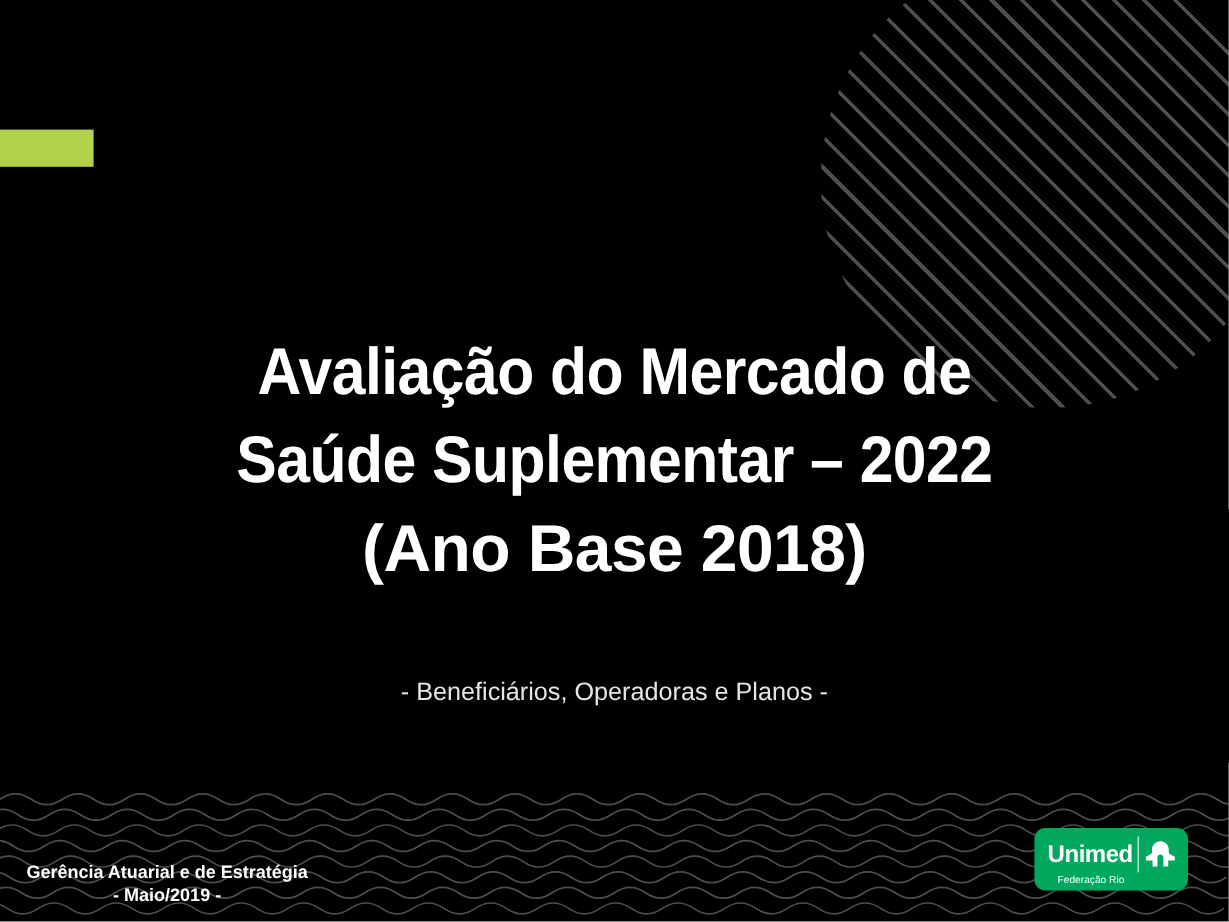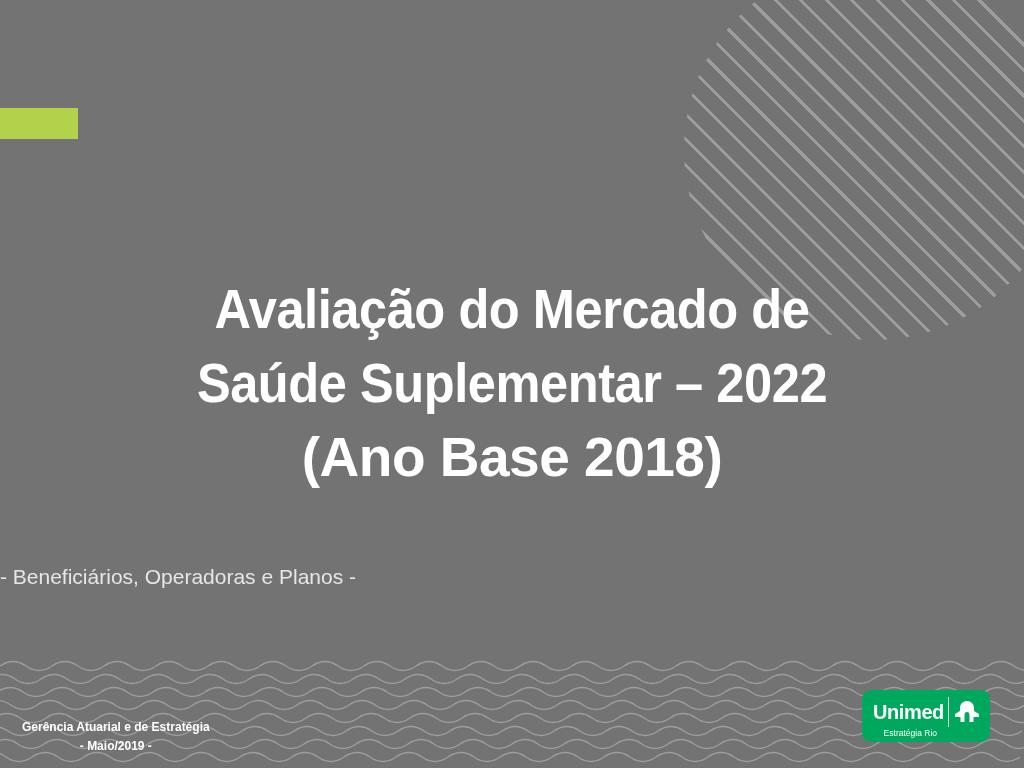--- a/index.html
+++ b/index.html
@@ -5,21 +5,21 @@
   html, body {
     margin: 0;
     padding: 0;
     background: #ffffff;
   }
   #slide {
     position: relative;
     width: 1024px;
     height: 768px;
     overflow: hidden;
-    background: #737373;
+    background: #000000;
     font-family: "Liberation Sans", sans-serif;
   }
 
   
   #corner-decor {
     position: absolute;
     top: -40px;
     right: -40px;
     width: 380px;
     height: 380px;
@@ -80,32 +80,33 @@
   .title-line.narrow {
     font-family: "Liberation Sans Narrow", "Liberation Sans", sans-serif;
     transform: scaleX(0.92);
   }
 
   #subtitle {
     position: absolute;
     left: 0;
     right: 0;
     top: 565px;
+    text-align: center;
     color: #e6e6ea;
     font-size: 21px;
     font-weight: normal;
   }
 
   
   #footer-text {
     position: absolute;
     left: 22px;
     top: 718px;
     color: #ffffff;
-    font-size: 12px;
+    font-size: 15px;
     font-weight: bold;
     line-height: 19px;
     text-align: center;
   }
   #footer-text .line2 { display: block; }
 
   
   #logo {
     position: absolute;
     left: 862px;
@@ -195,16 +196,16 @@
   <div id="logo">
     <div class="logo-row">
       <span class="logo-word">Unimed</span>
       <span class="logo-divider"></span>
       <svg class="logo-symbol" viewBox="0 0 52 48" aria-hidden="true">
         <g fill="#ffffff">
           <path d="M26 2 C18 2 12 8 12 16 L12 20 C12 22 11 23 9 24 L2 28 L2 34 L13 34 L13 44 L21 44 L21 30 C21 26 23 24 26 24 C29 24 31 26 31 30 L31 44 L39 44 L39 34 L50 34 L50 28 L43 24 C41 23 40 22 40 20 L40 16 C40 8 34 2 26 2 Z"></path>
         </g>
       </svg>
     </div>
-    <div class="logo-sub">Estratégia Rio</div>
+    <div class="logo-sub">Federação Rio</div>
   </div>
 
 </div>
 
 </body></html>

